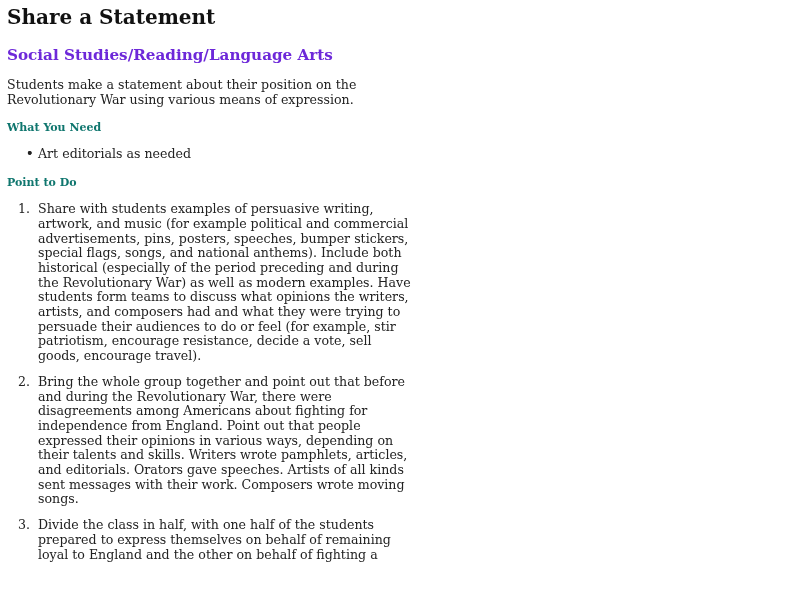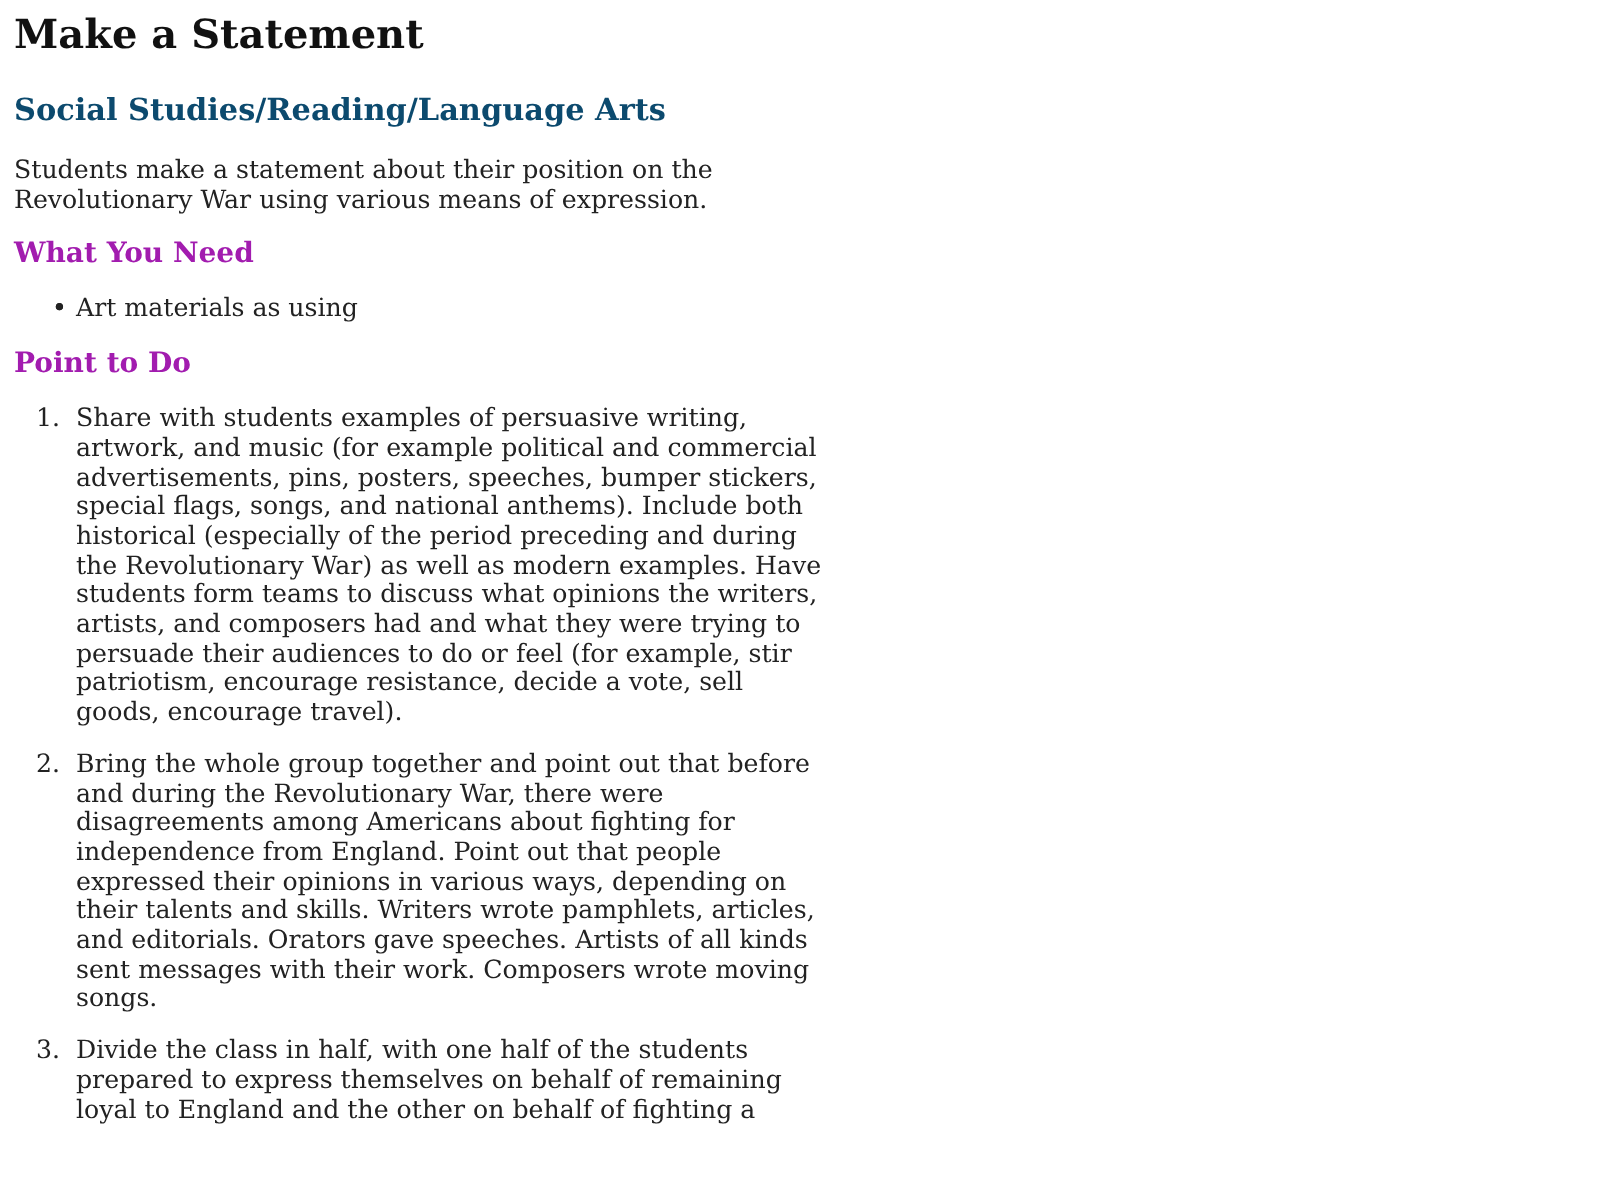--- a/index.html
+++ b/index.html
@@ -27,32 +27,32 @@
       font-weight: bold;
       color: #111111;
       margin: 0;
       padding-top: 5px;
       line-height: 24px;
     }
     h2 {
       font-family: "DejaVu Serif", serif;
       font-size: 15.2px;
       font-weight: bold;
-      color: #0c4a6e;
+      color: #6d28d9;
       margin: 17px 0 0 0;
       line-height: 18px;
     }
     p.intro {
       margin: 14px 0 0 0;
     }
     h3 {
       font-family: "DejaVu Serif", serif;
-      font-size: 14px;
+      font-size: 11px;
       font-weight: bold;
-      color: #a21caf;
+      color: #0f766e;
       margin: 13px 0 0 0;
       line-height: 15px;
     }
     ul.needs {
       margin: 12px 0 0 0;
       padding: 0 0 0 31px;
       list-style: none;
     }
     ul.needs li {
       position: relative;
@@ -75,32 +75,32 @@
     ol.steps li .num {
       position: absolute;
       left: -20px;
       top: 0;
     }
   </style>
 </head>
 <body>
 
 <div class="page">
-  <h1>Make a Statement</h1>
+  <h1>Share a Statement</h1>
   <h2>Social Studies/Reading/Language Arts</h2>
   <p class="intro">Students make a statement about their position on the Revolutionary War using various means of expression.</p>
 
   <h3>What You Need</h3>
   <ul class="needs">
     <li>
       <span class="bullet">•</span>
     </li>
     <li>
       <span class="bullet">•</span>
-      <span>Art materials as using</span>
+      <span>Art editorials as needed</span>
     </li>
   </ul>
 
   <h3>Point to Do</h3>
   <ol class="steps">
     <li>
       <span class="num">1.</span>
       <span>Share with students examples of persuasive writing, artwork, and music (for example political and commercial advertisements, pins, posters, speeches, bumper stickers, special flags, songs, and national anthems). Include both historical (especially of the period preceding and during the Revolutionary War) as well as modern examples. Have students form teams to discuss what opinions the writers, artists, and composers had and what they were trying to persuade their audiences to do or feel (for example, stir patriotism, encourage resistance, decide a vote, sell goods, encourage travel).</span>
     </li>
     <li>

